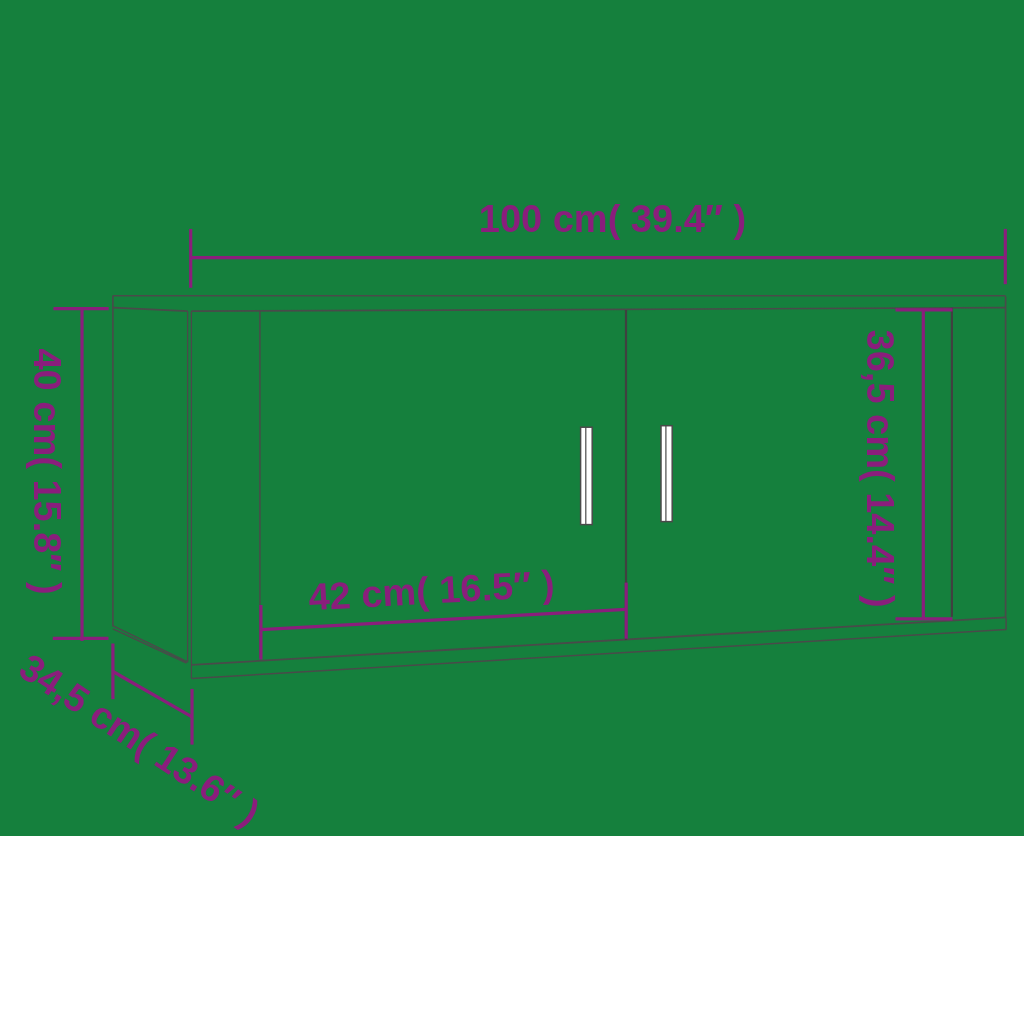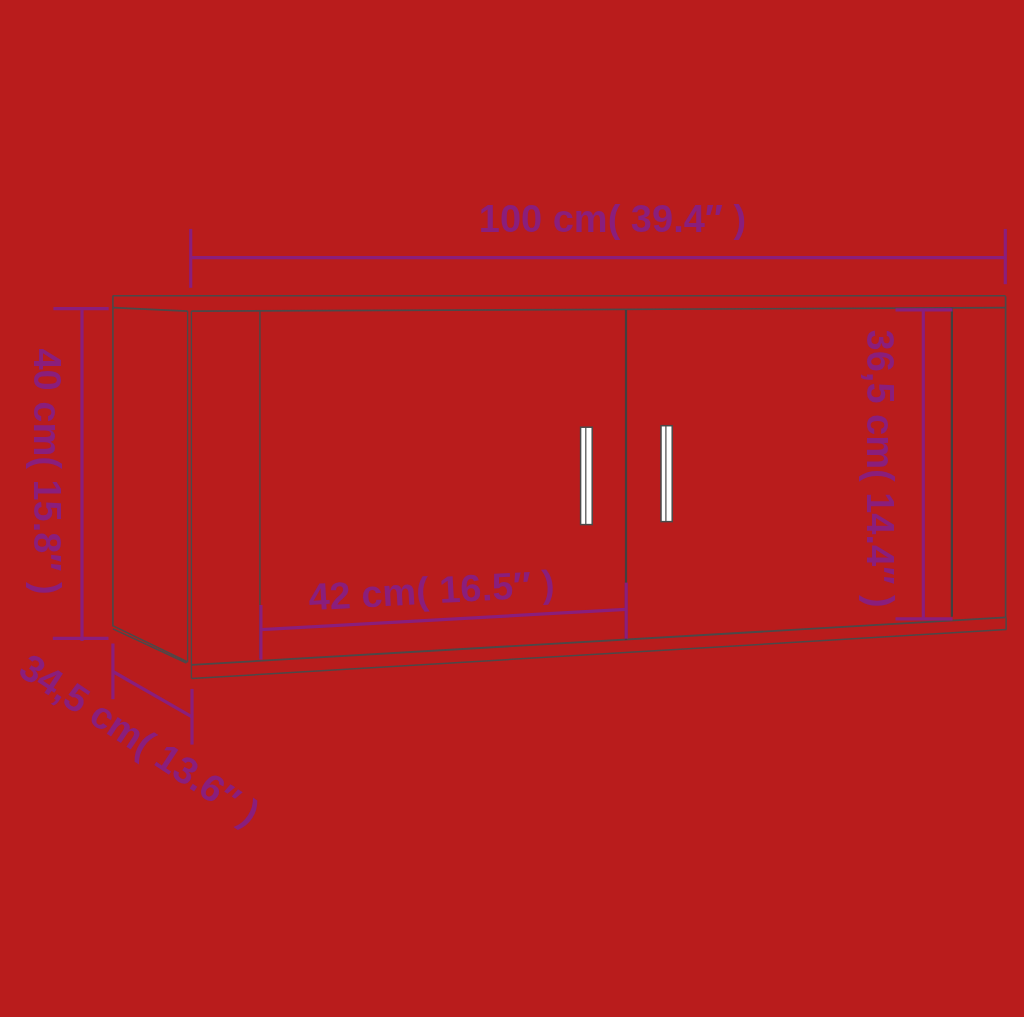--- a/index.html
+++ b/index.html
@@ -1,16 +1,16 @@
 <!DOCTYPE html>
 <html><head>
 <meta charset="utf-8">
 <style>
   html,body{margin:0;padding:0;background:#ffffff;}
-  #canvas{position:relative;width:1024px;height:1017px;background:#b91c1c;overflow:hidden;}
+  #canvas{position:relative;width:1024px;height:836px;background:#15803d;overflow:hidden;}
   svg{position:absolute;left:0;top:0;}
   text{font-family:"Liberation Sans", sans-serif;font-weight:bold;font-size:38px;fill:#8a1e7c;}
 </style>
 </head>
 <body>
 <div id="canvas">
 <svg width="1024" height="1024" viewBox="0 0 1024 1024">
 
   <g stroke="#4a4a4a" fill="none" stroke-linecap="butt">
     <path d="M112.7,295.8 H1005.6" stroke-width="1.6"></path>

